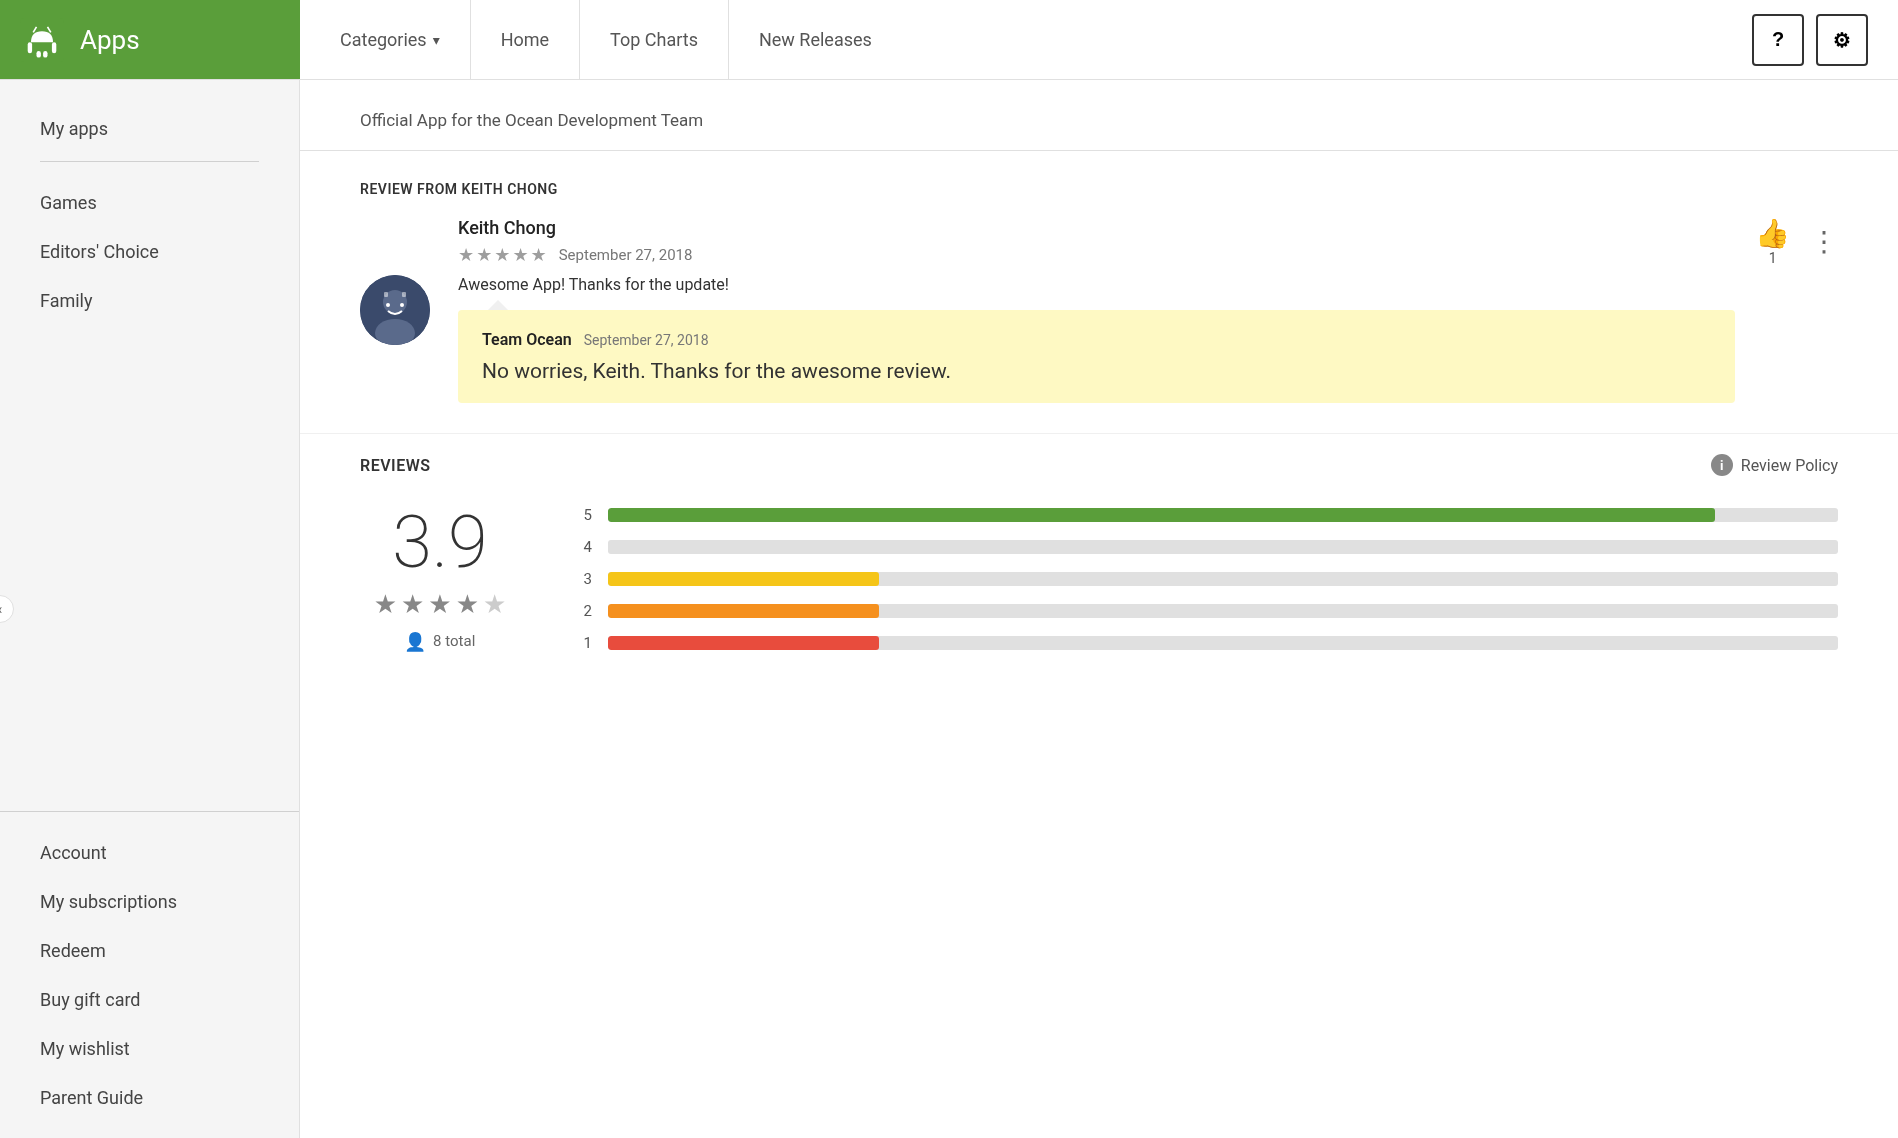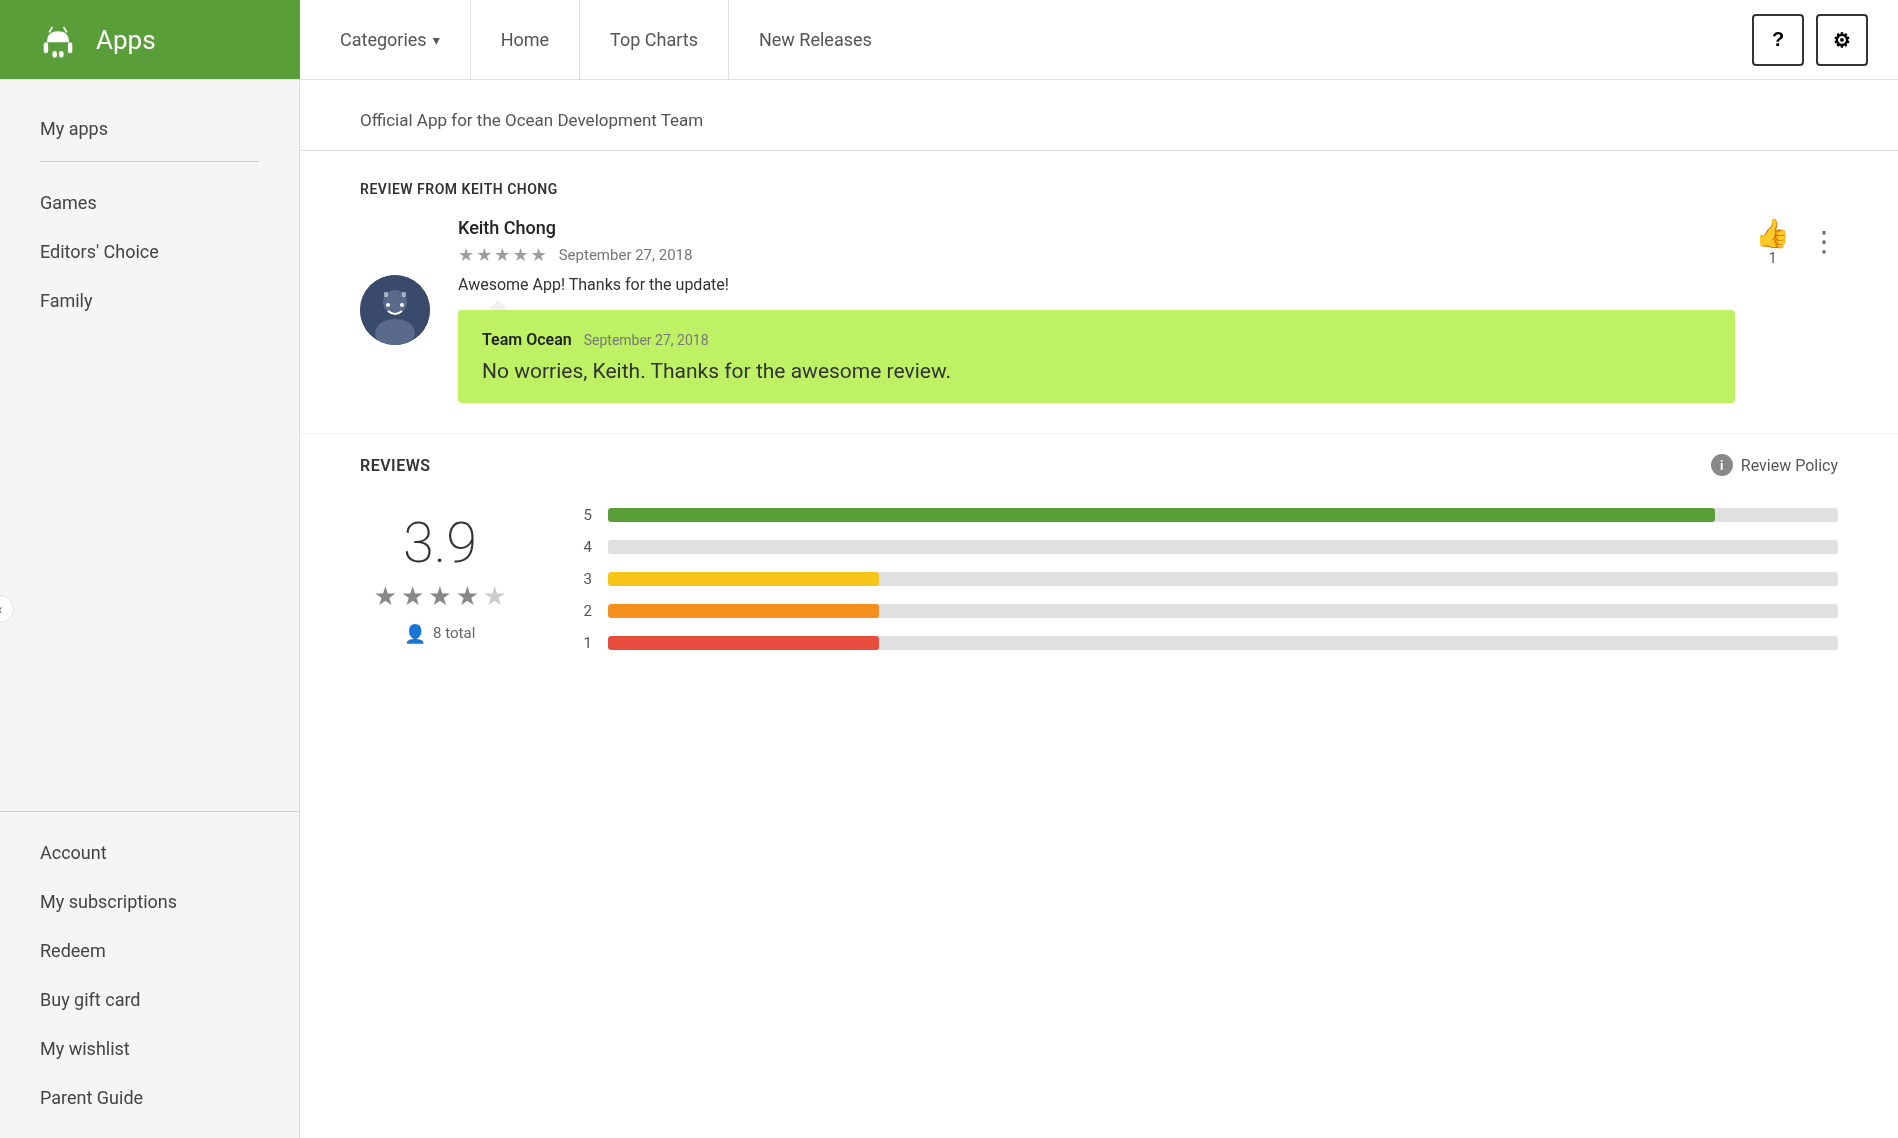--- a/index.html
+++ b/index.html
@@ -13,21 +13,21 @@
       background: #fff;
       border-bottom: 1px solid #e0e0e0;
       flex-shrink: 0;
     }
     .brand-area {
       display: flex;
       align-items: center;
       width: 300px;
       background: #5a9e3a;
       height: 100%;
-      padding: 0 36px;
+      padding: 0 20px;
       gap: 16px;
       flex-shrink: 0;
     }
     .brand-icon {
       width: 44px;
       height: 44px;
     }
     .brand-title {
       color: #fff;
       font-size: 26px;
@@ -213,21 +213,21 @@
       color: #777;
     }
     .review-text {
       font-size: 16px;
       color: #333;
       margin-bottom: 16px;
     }
 
     
     .dev-reply {
-      background: #bef264;
+      background: #fef9c3;
       border-radius: 4px;
       padding: 20px 24px;
       margin-left: 0;
       position: relative;
     }
     .dev-reply::before {
       content: '';
       position: absolute;
       top: -10px;
       left: 30px;
@@ -328,21 +328,21 @@
       align-items: center;
       gap: 60px;
     }
     .rating-big {
       display: flex;
       flex-direction: column;
       align-items: center;
       min-width: 160px;
     }
     .rating-number {
-      font-size: 56px;
+      font-size: 72px;
       font-weight: 200;
       color: #333;
       line-height: 1;
     }
     .rating-stars {
       display: flex;
       gap: 4px;
       margin: 10px 0 12px;
     }
     .rating-star {

